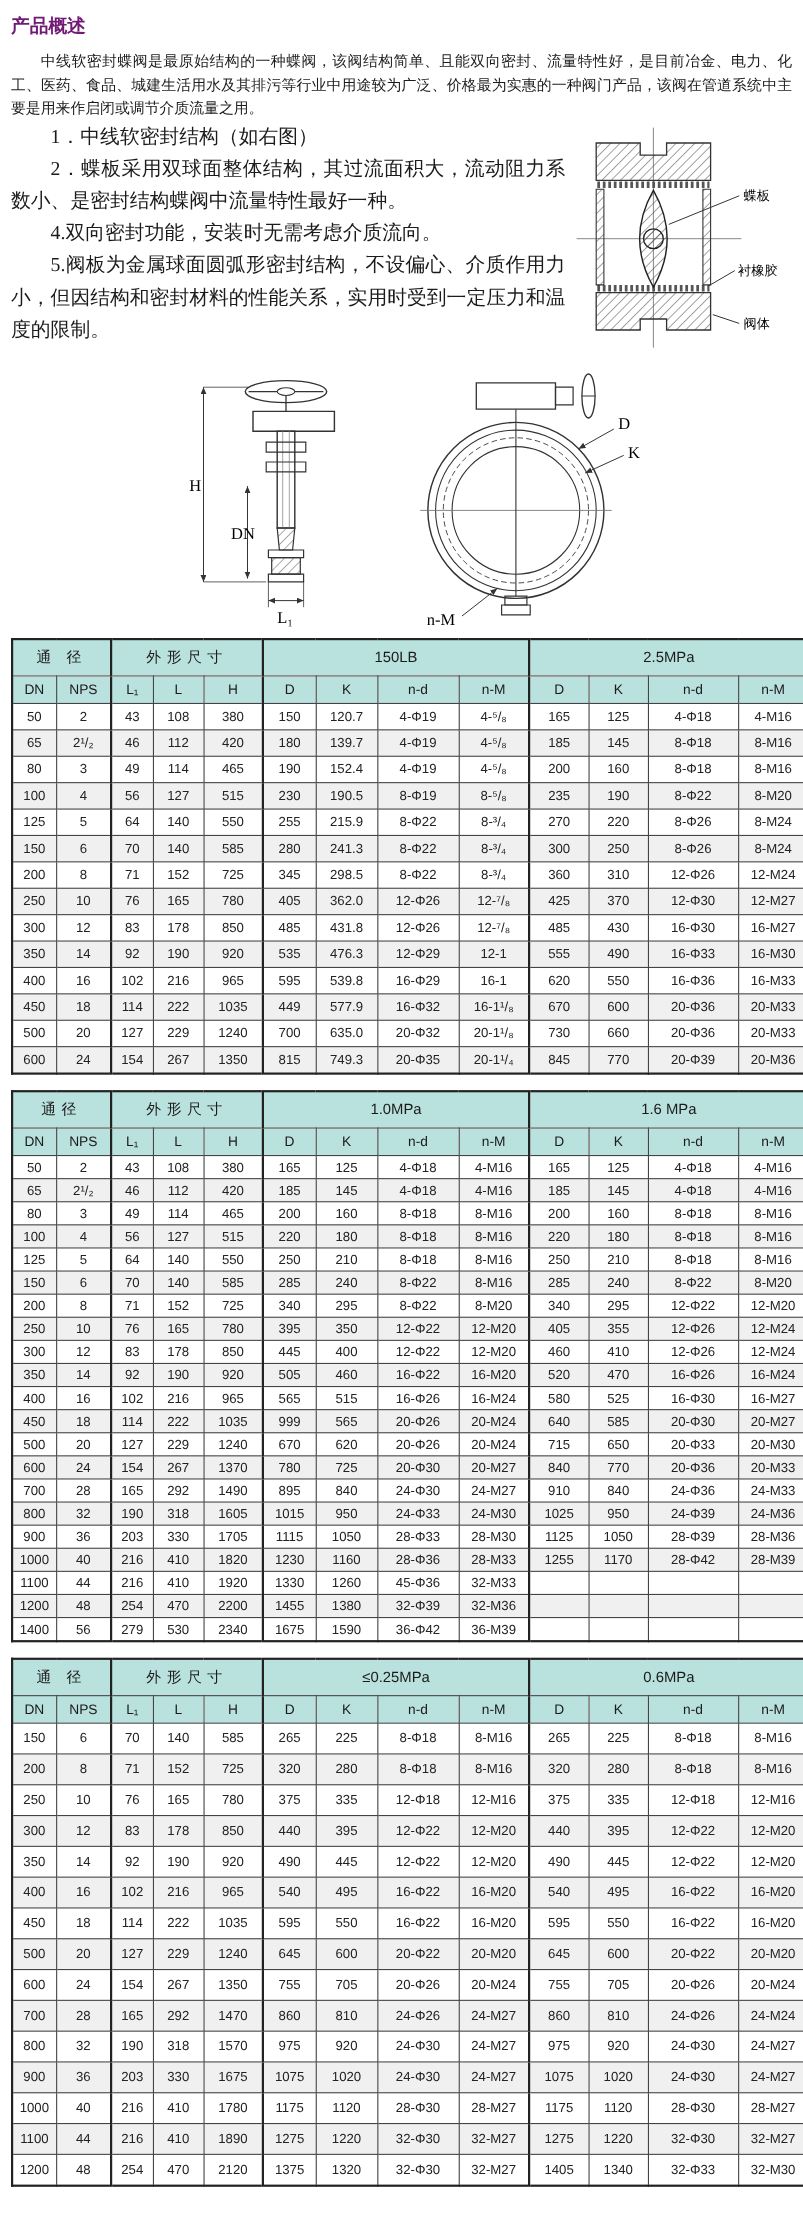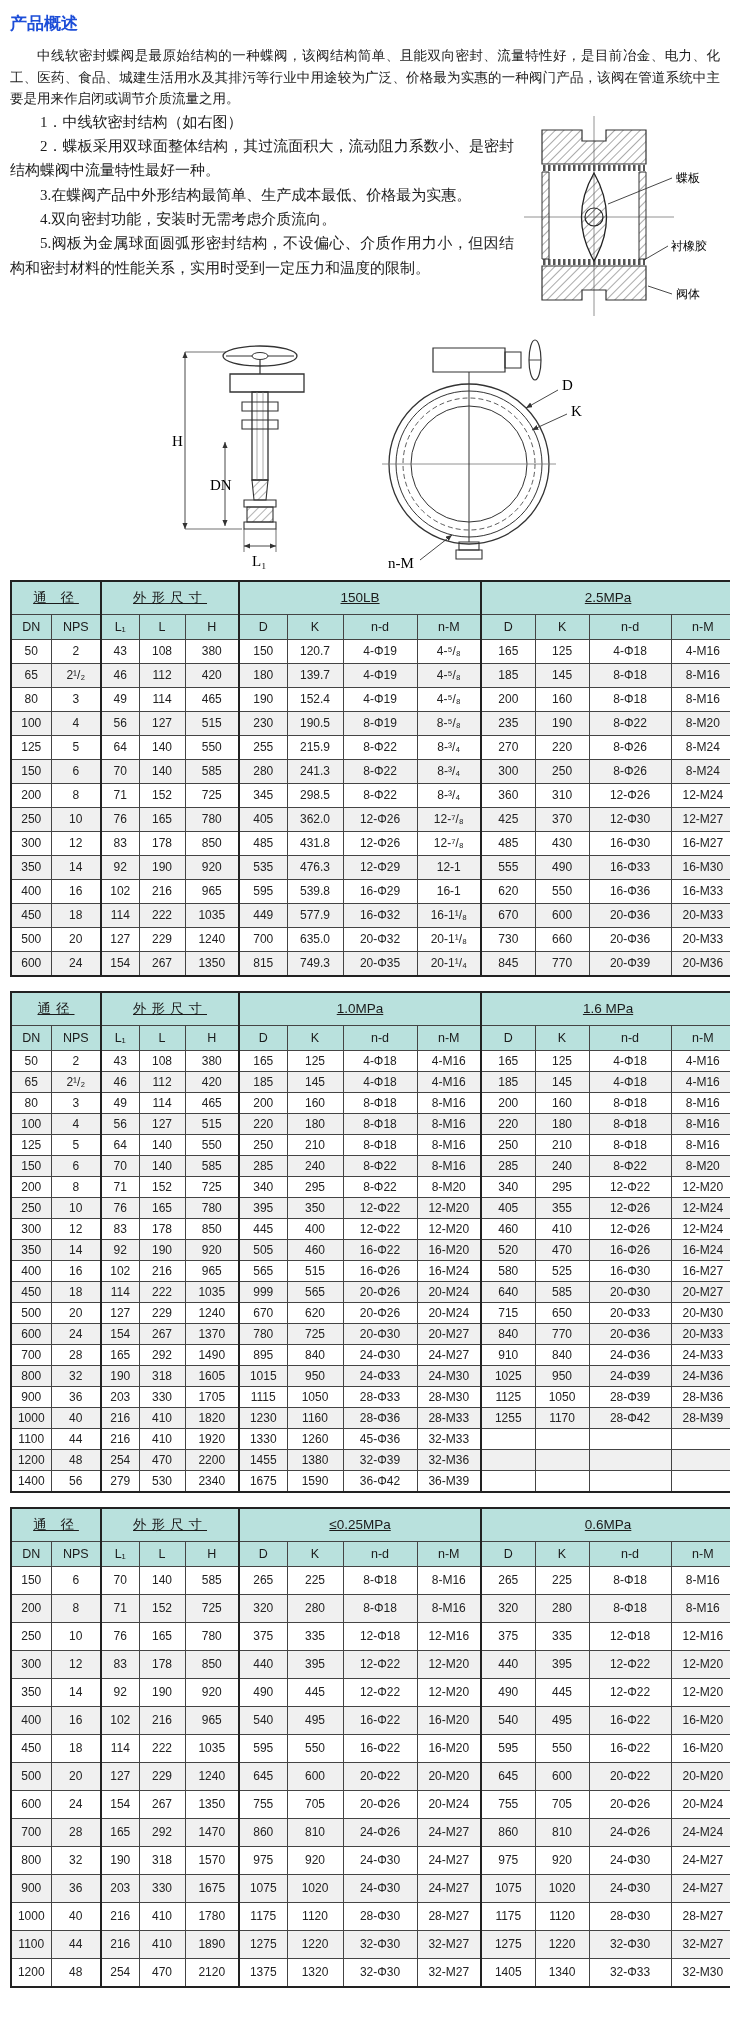--- a/index.html
+++ b/index.html
@@ -1,32 +1,32 @@
 <!DOCTYPE html>
 <html><head>
 <meta charset="utf-8">
 <style>
   html,body{margin:0;padding:0;background:#fff;}
   body{width:730px;font-family:"Liberation Serif","DejaVu Serif",serif;color:#1b1b1b;}
   .page{padding:8px 10px 6px;}
   .sec-heading{font-family:"Liberation Sans","DejaVu Sans",sans-serif;font-weight:bold;font-size:17px;margin:4px 0 10px;}
-  .h-overview{color:#1d4ed8;}
+  .h-overview{color:#701a75;}
   .h-structure{color:#00aebc;margin-top:20px;}
   .body-text{font-size:13.5px;line-height:1.6;text-align:justify;text-indent:2em;margin:0;}
   .struct-wrap{overflow:hidden;margin-bottom:2px;}
   .mini-diagram{float:right;width:196px;margin:0 0 4px 10px;}
-  .struct-list p{font-size:15px;line-height:1.62;margin:0;text-indent:2em;text-align:justify;}
+  .struct-list p{font-size:18px;line-height:1.62;margin:0;text-indent:2em;text-align:justify;}
   .drawing-block{margin:4px auto 8px;display:block;}
   svg line,svg path,svg rect,svg ellipse,svg circle,svg polygon{vector-effect:non-scaling-stroke;}
   .dim-label{font-family:"Liberation Serif","DejaVu Serif",serif;font-size:15px;}
   .cjk-label{font-size:12px;}
   table{border-collapse:collapse;width:710px;margin:0 auto 14px;border:2px solid #222;table-layout:fixed;}
   th,td{border:1px solid #444;text-align:center;font-family:"Liberation Sans","DejaVu Sans",sans-serif;overflow:hidden;white-space:nowrap;}
   th{background:#b9e1dd;font-weight:normal;}
-  tr.group th{font-size:13.5px;height:30px;text-decoration:underline;}
+  tr.group th{font-size:13.5px;height:30px;}
   tr.group th:nth-child(1),tr.group th:nth-child(2){letter-spacing:5px;}
   tr.cols th{font-size:12.5px;height:22px;}
   td{font-size:12px;color:#222;}
   .t1 td{height:21px;padding:1px 0;}
   .t2 td{height:19px;padding:0.5px 0;}
   .t3 td{height:25px;padding:1px 0;}
   .bl{border-left:2px solid #222;}
   tr.alt{background:#f0f0f0;}
 </style>
 </head>
@@ -65,21 +65,20 @@
       <line x1="84" y1="94" x2="148" y2="68" stroke="#333" stroke-width="0.9"></line>
       <text x="152" y="72" class="cjk-label">蝶板</text>
       <line x1="120" y1="150" x2="144" y2="136" stroke="#333" stroke-width="0.9"></line>
       <text x="147" y="140" class="cjk-label">衬橡胶</text>
       <line x1="124" y1="176" x2="148" y2="184" stroke="#333" stroke-width="0.9"></line>
       <text x="152" y="188" class="cjk-label">阀体</text>
     </svg>
     <div class="struct-list">
         <p>1．中线软密封结构（如右图）</p>
         <p>2．蝶板采用双球面整体结构，其过流面积大，流动阻力系数小、是密封结构蝶阀中流量特性最好一种。</p>
-        <p>3.在蝶阀产品中外形结构最简单、生产成本最低、价格最为实惠。</p>
         <p>4.双向密封功能，安装时无需考虑介质流向。</p>
         <p>5.阀板为金属球面圆弧形密封结构，不设偏心、介质作用力小，但因结构和密封材料的性能关系，实用时受到一定压力和温度的限制。</p>
       </div>
   </div>
 
   <svg class="drawing-block" width="470" height="242" viewBox="0 0 470 242">
     <defs>
       <marker id="ar" markerWidth="9" markerHeight="8" refX="7" refY="3" orient="auto-start-reverse">
         <path d="M0,0 L7,3 L0,6 Z" fill="#333"></path>
       </marker>

